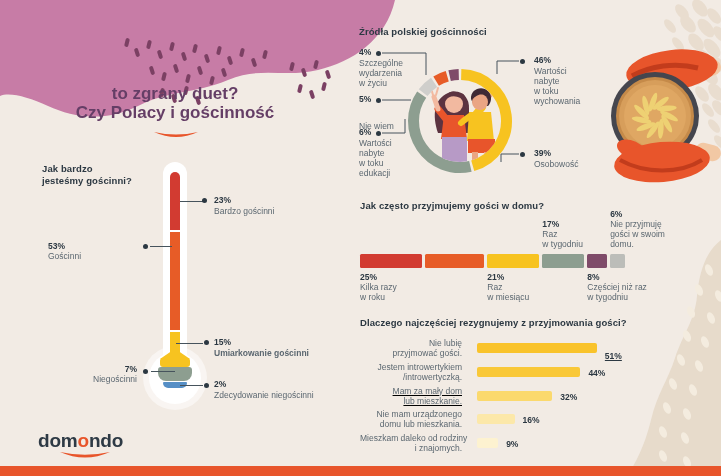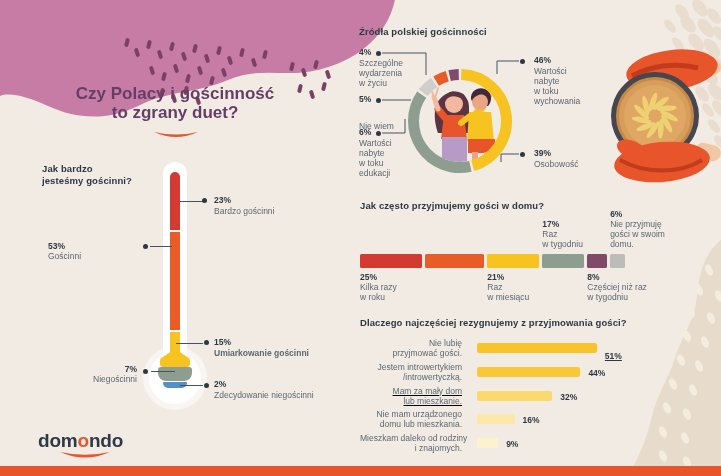--- a/index.html
+++ b/index.html
@@ -103,22 +103,22 @@
         <ellipse cx="94" cy="112" rx="3.5" ry="6" fill="#f4ecdf" transform="rotate(-25 94 112)"></ellipse>
         <ellipse cx="88" cy="136" rx="3.5" ry="6" fill="#f4ecdf" transform="rotate(-25 88 136)"></ellipse>
         <ellipse cx="82" cy="160" rx="3.5" ry="6" fill="#f4ecdf" transform="rotate(-25 82 160)"></ellipse>
         <ellipse cx="76" cy="184" rx="3.5" ry="6" fill="#f4ecdf" transform="rotate(-25 76 184)"></ellipse>
         <ellipse cx="74" cy="208" rx="3.5" ry="6" fill="#f4ecdf" transform="rotate(-25 74 208)"></ellipse>
         <ellipse cx="76" cy="232" rx="3.5" ry="6" fill="#f4ecdf" transform="rotate(-25 76 232)"></ellipse>
       </g>
   </svg>
 
   <div class="abs" style="left:55px;top:84px;width:240px">
+    <div class="big-title">to zgrany duet?</div>
     <div class="big-title">Czy Polacy i gościnność</div>
-    <div class="big-title">to zgrany duet?</div>
   </div>
   <svg class="abs" style="left:153px;top:131px" width="46" height="10" viewBox="0 0 46 10">
     <path d="M1 1 Q23 11 45 1 Q23 6 1 1 Z" fill="#e8552b"></path>
   </svg>
 
   <div id="thermo" class="abs" style="left:20px;top:155px;width:320px;height:250px">
     <div class="abs hd" style="left:22px;top:8px">
       <div>Jak bardzo</div>
       <div>jesteśmy gościnni?</div>
     </div>

